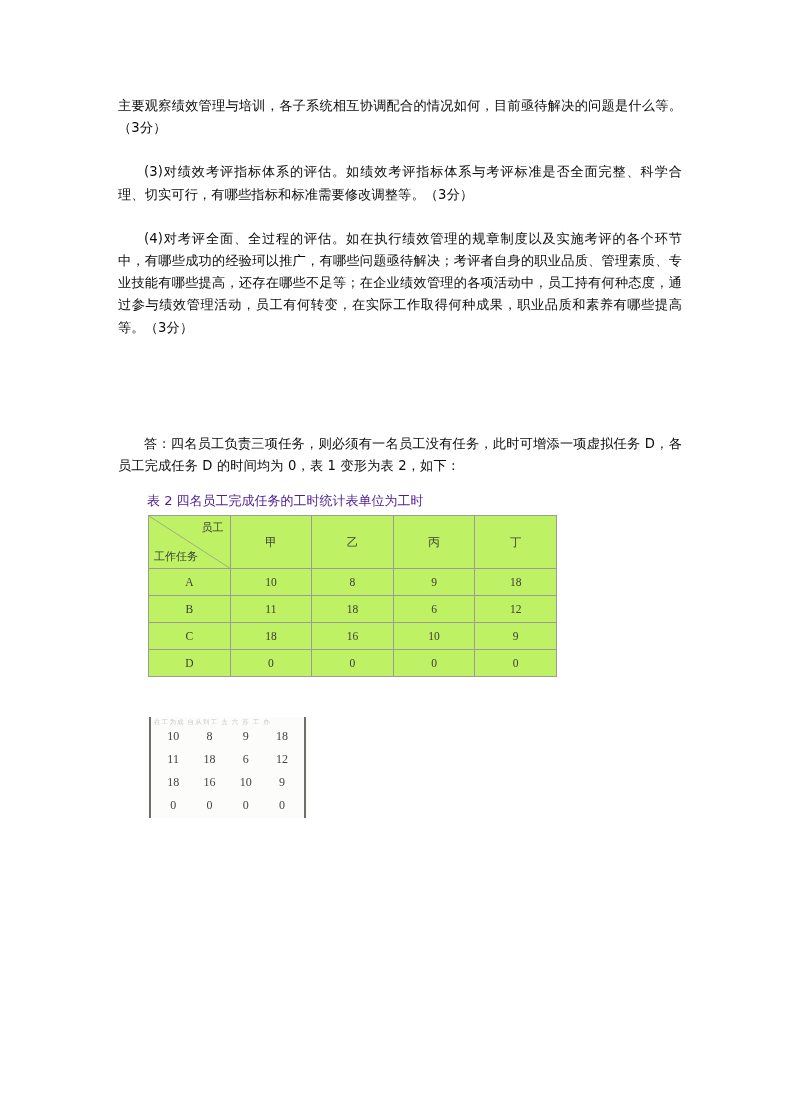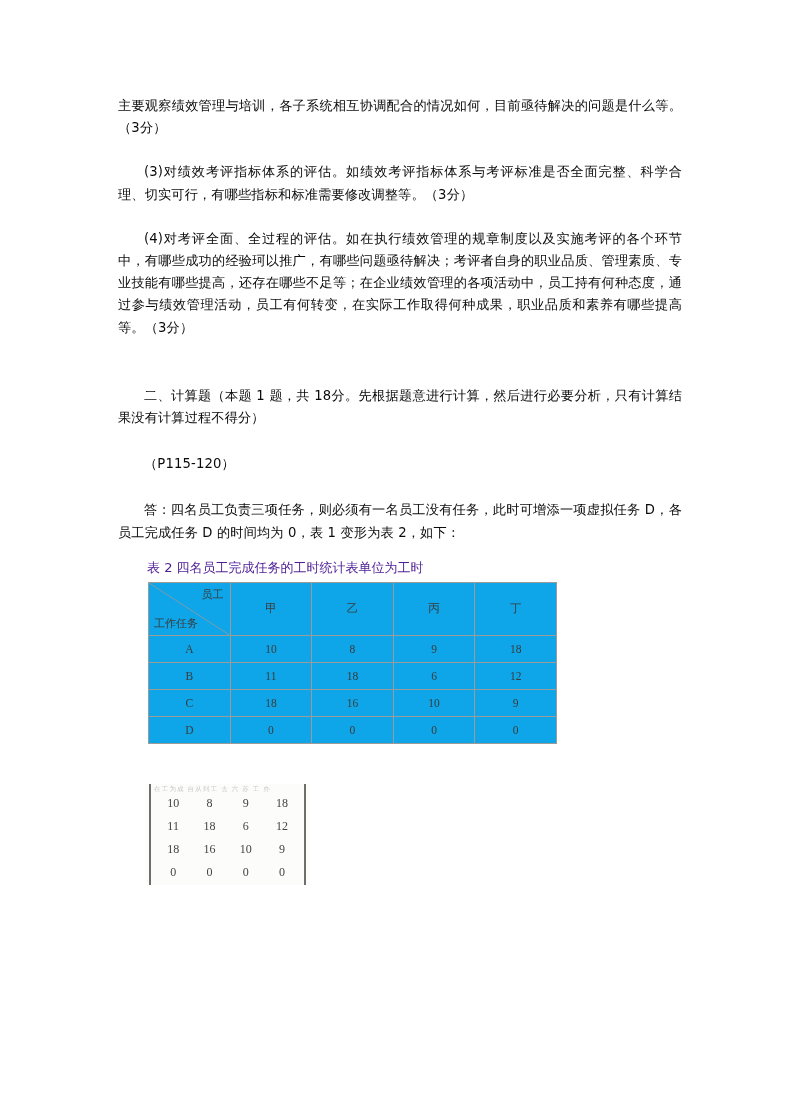--- a/index.html
+++ b/index.html
@@ -48,21 +48,21 @@
 
   
   .tbl-wrap {
     padding-left: 30px;
     margin-top: 3px;
   }
   table.scan {
     border-collapse: collapse;
     width: 409px;
     table-layout: fixed;
-    background: #0ea5e9;
+    background: #bef264;
     border: 1px solid #7a7a78;
   }
   table.scan td {
     border: 1px solid #9b9b98;
     text-align: center;
     vertical-align: middle;
     font-family: "Liberation Serif", "DejaVu Serif", serif;
     font-size: 11.5px;
     color: #3b3b39;
     height: 26px;
@@ -166,25 +166,23 @@
 
     <div class="gap-sm"></div>
 
     <p class="para indent">(4)对考评全面、全过程的评估。如在执行绩效管理的规章制度以及实施考评的各个环节中，有哪些成功的经验珂以推广，有哪些问题亟待解决；考评者自身的职业品质、管理素质、专业技能有哪些提高，还存在哪些不足等；在企业绩效管理的各项活动中，员工持有何种态度，通过参与绩效管理活动，员工有何转变，在实际工作取得何种成果，职业品质和素养有哪些提高等。（3分）</p>
 
     <div class="gap-sm"></div>
 
 
     <div class="gap-md"></div>
 
-    <p class="para indent">二、计算题（本题 1 题，共 18分。先根据题意进行计算，然后进行必要分析，只有计算结果没有计算过程不得分）</p>
 
     <div class="gap-md"></div>
 
-    <p class="para indent">（P115-120）</p>
 
     <div class="gap-md"></div>
 
     <p class="para indent">答：四名员工负责三项任务，则必须有一名员工没有任务，此时可增添一项虚拟任务 D，各员工完成任务 D 的时间均为 0，表 1 变形为表 2，如下：</p>
 
     <div style="height:13px"></div>
 
     <p class="tbl-caption">表 2 四名员工完成任务的工时统计表单位为工时</p>
 
     <div class="tbl-wrap">

